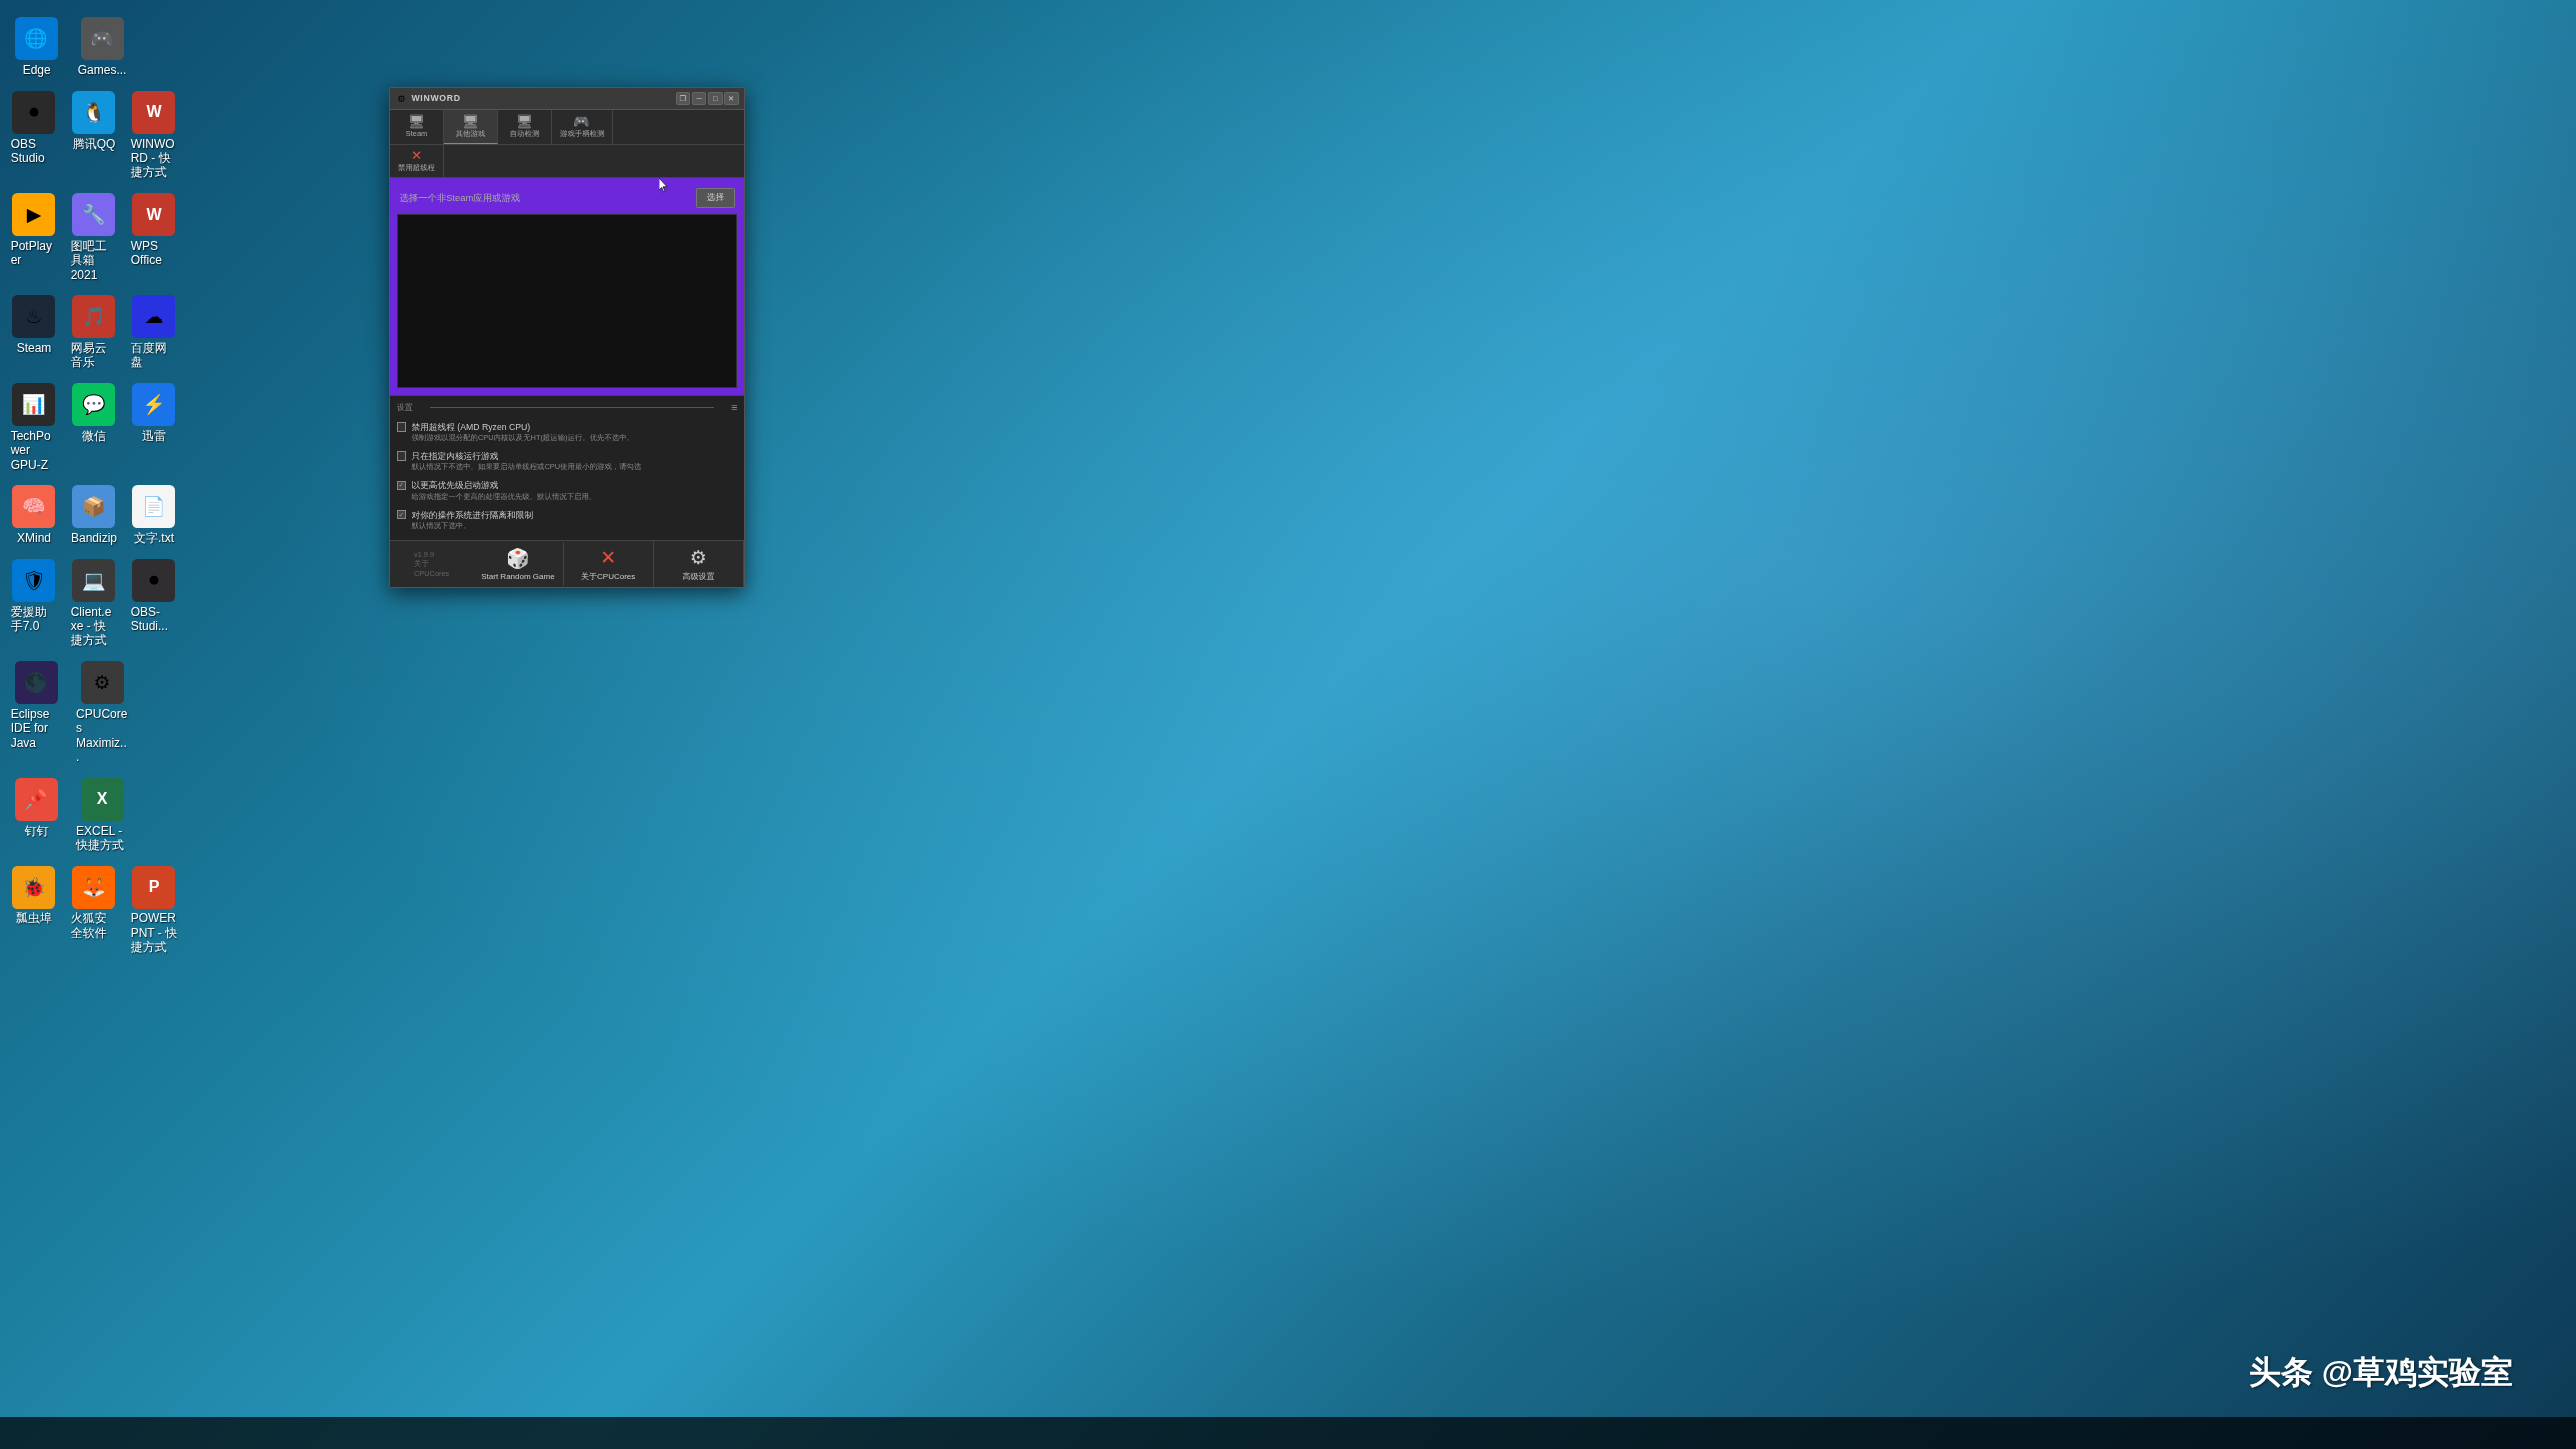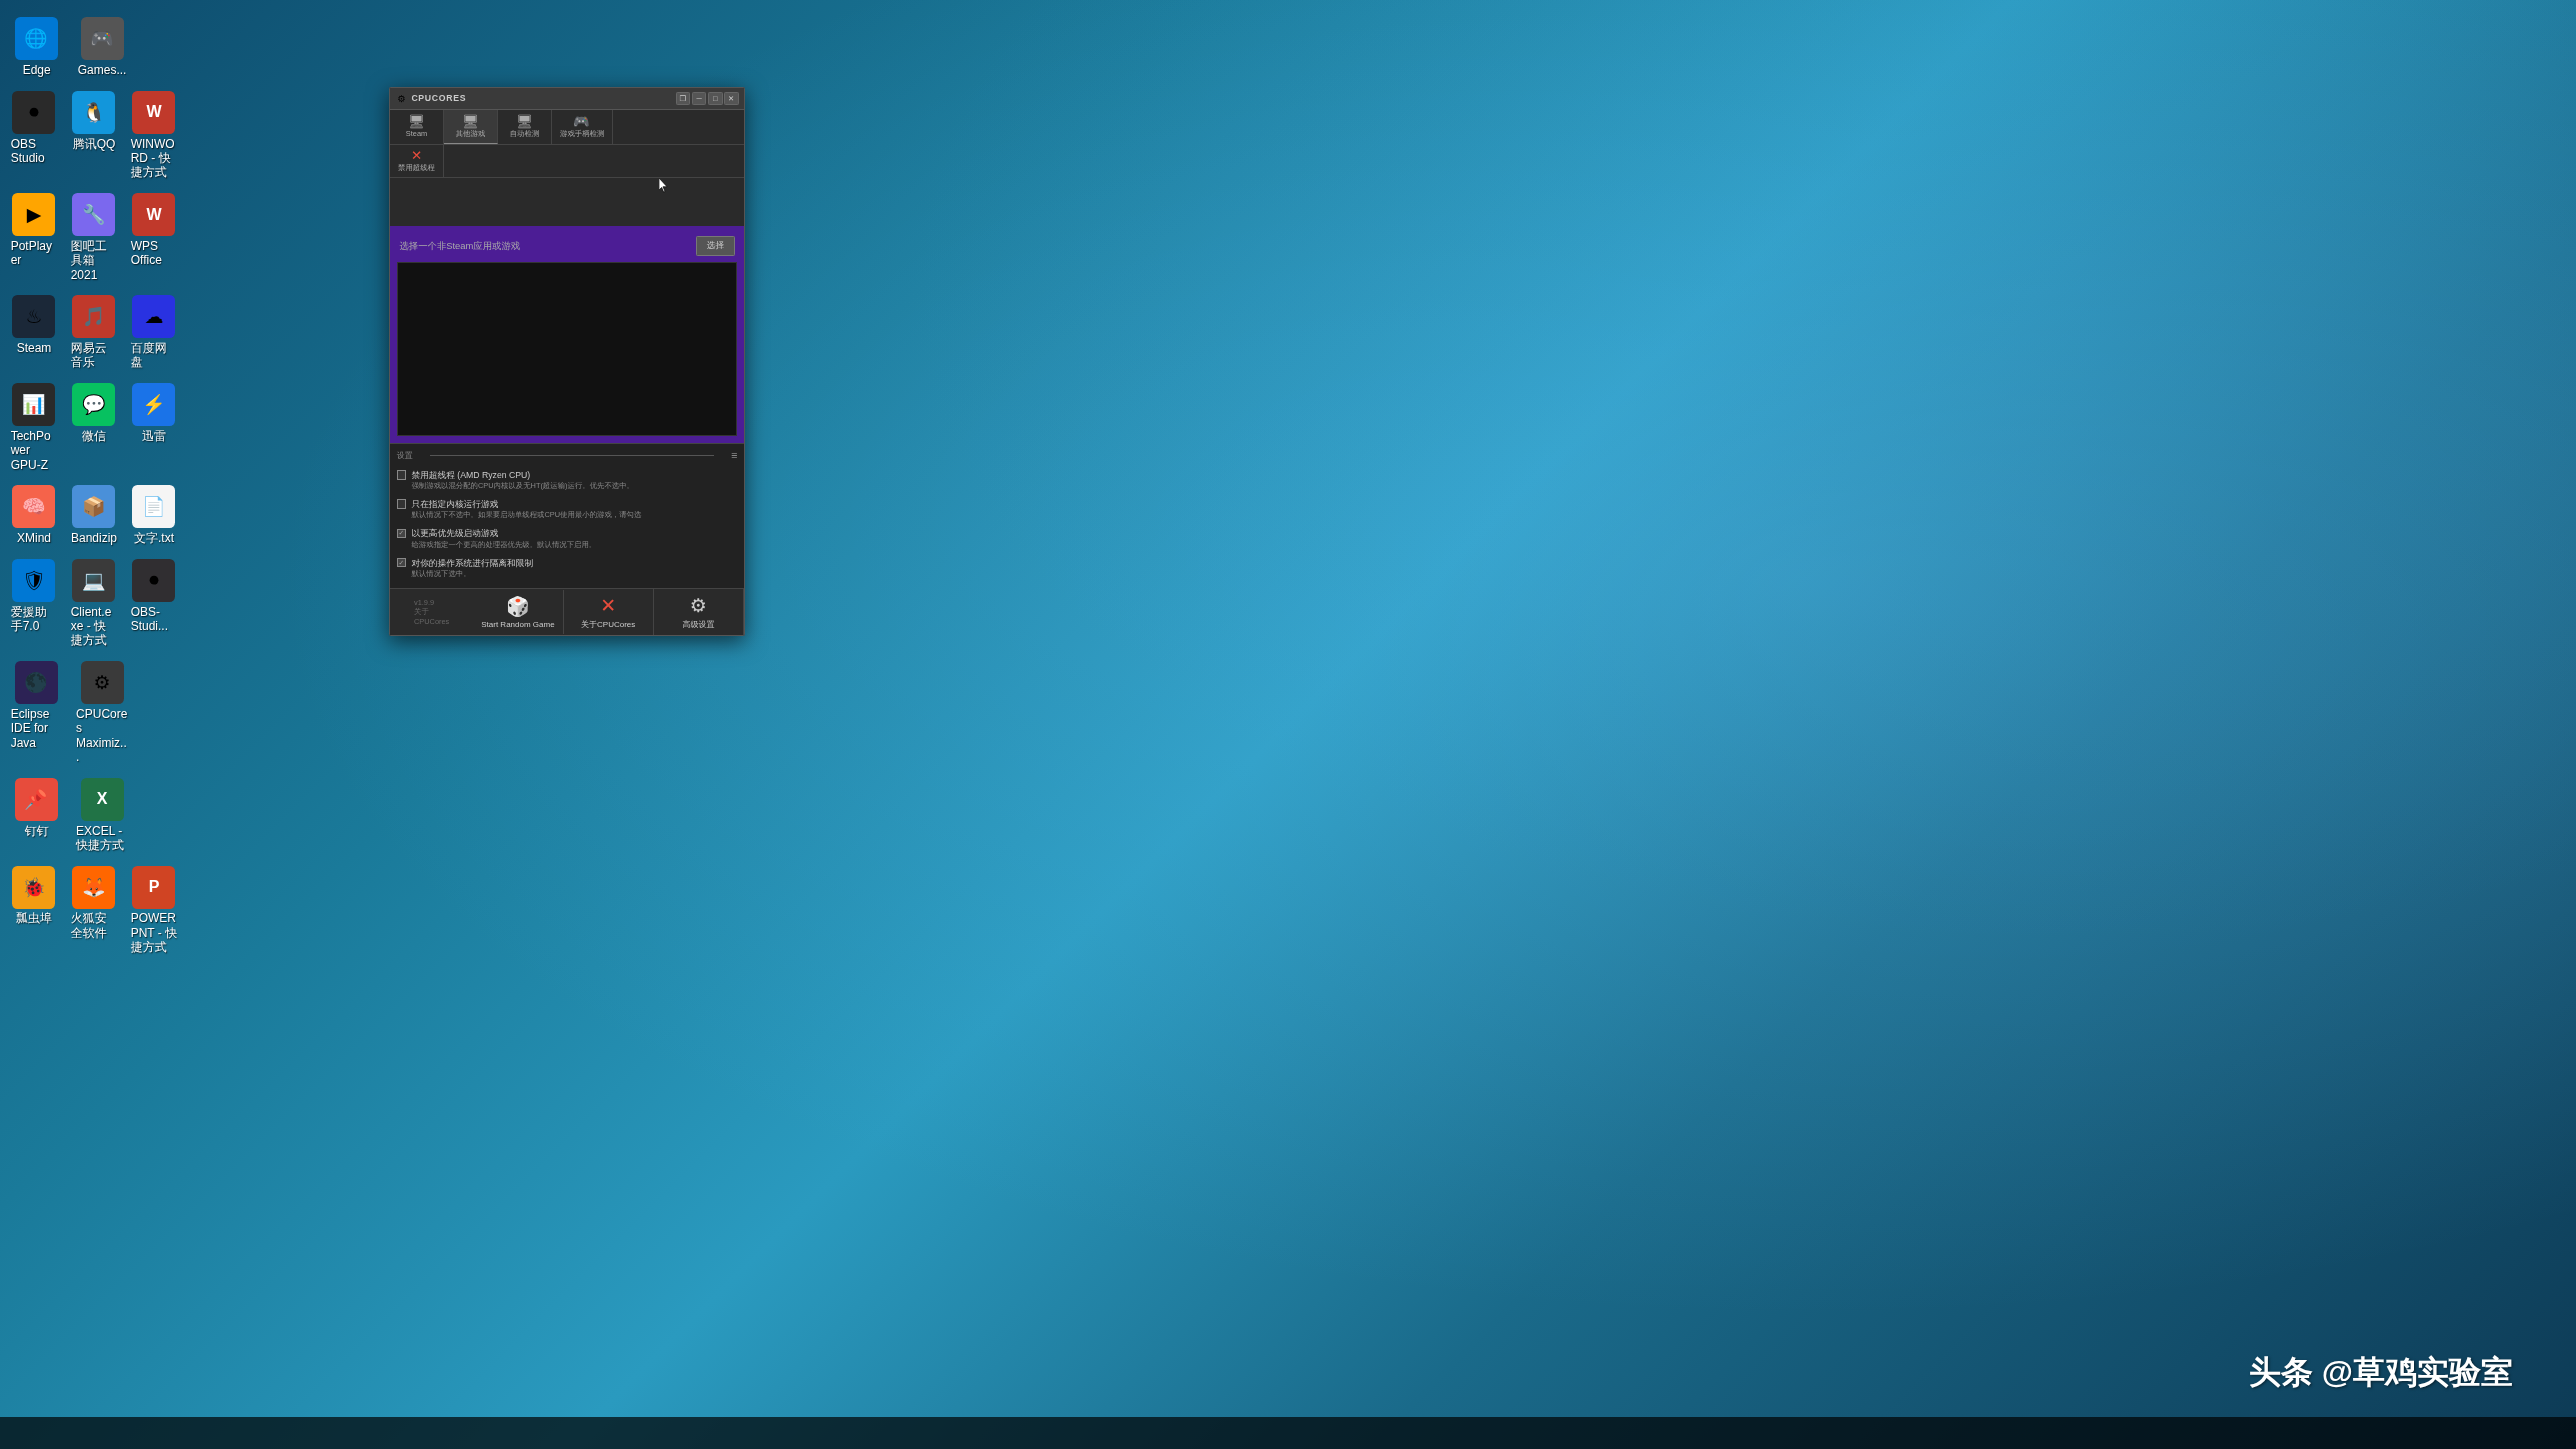--- a/index.html
+++ b/index.html
@@ -183,24 +183,23 @@
       flex-direction: column;
       align-items: center;
       padding: 3.4px 8px;
       cursor: pointer;
       border-right: 0.7px solid #444;
       min-width: 54px;
     }
 
     
     .main-content {
-      background: #4c1d95;
+      background: #6d28d9;
       padding: 6.7px;
       min-height: 201px;
-      margin-top: 48px;
     }
 
     .app-select-row {
       display: flex;
       align-items: center;
       justify-content: space-between;
       padding: 4px 2.7px;
     }
     .app-select-label {
       color: #aaa;
@@ -474,21 +473,21 @@
 </div>
 
 <div class="watermark">
   <span>头条 @草鸡实验室</span>
 </div>
 
 <div class="cpucores-window">
 
   <div class="title-bar">
     <div class="title-bar-icon">⚙</div>
-    <span class="title-bar-text">CPUCORES</span>
+    <span class="title-bar-text">WINWORD</span>
     <div class="title-bar-controls">
       <div class="title-btn">❐</div>
       <div class="title-btn">─</div>
       <div class="title-btn">□</div>
       <div class="title-btn close">✕</div>
     </div>
   </div>
 
   <div class="tab-bar">
     <div class="tab-item">

